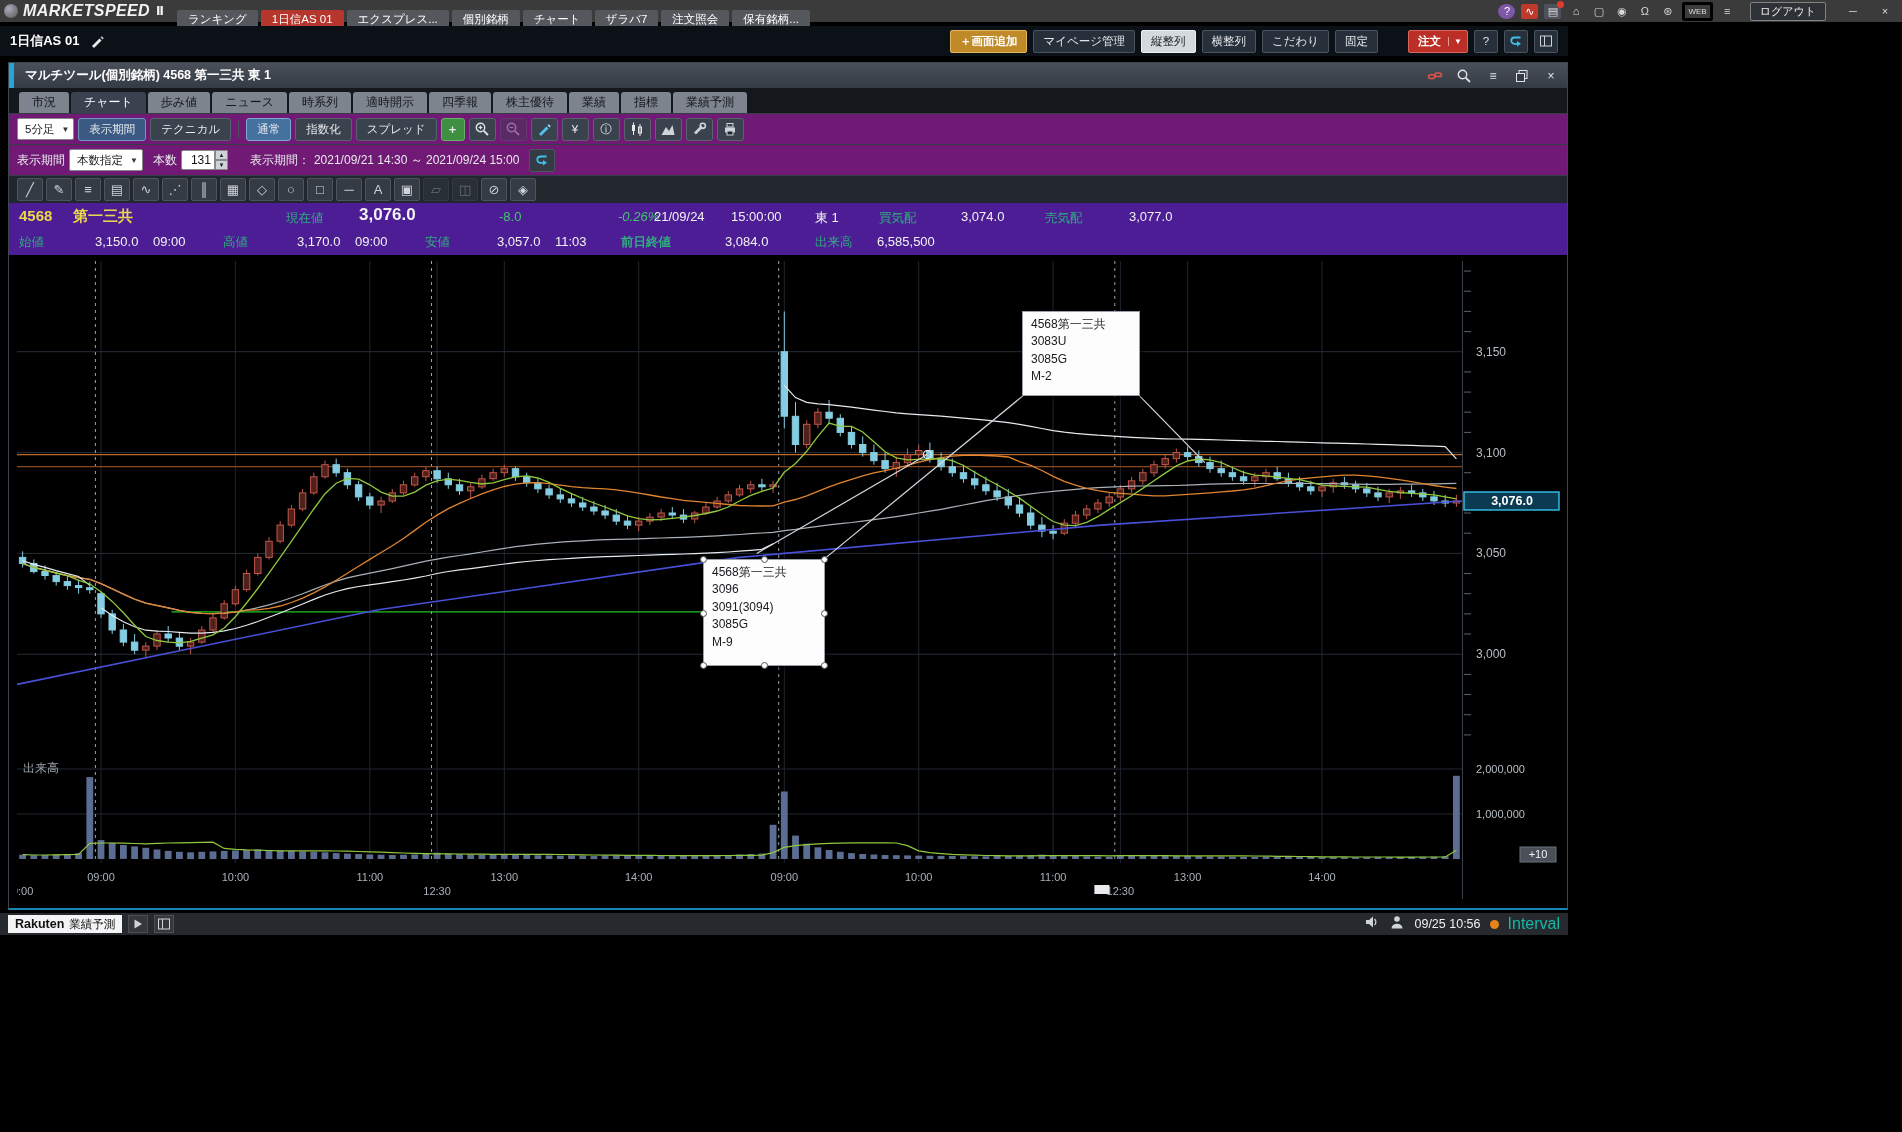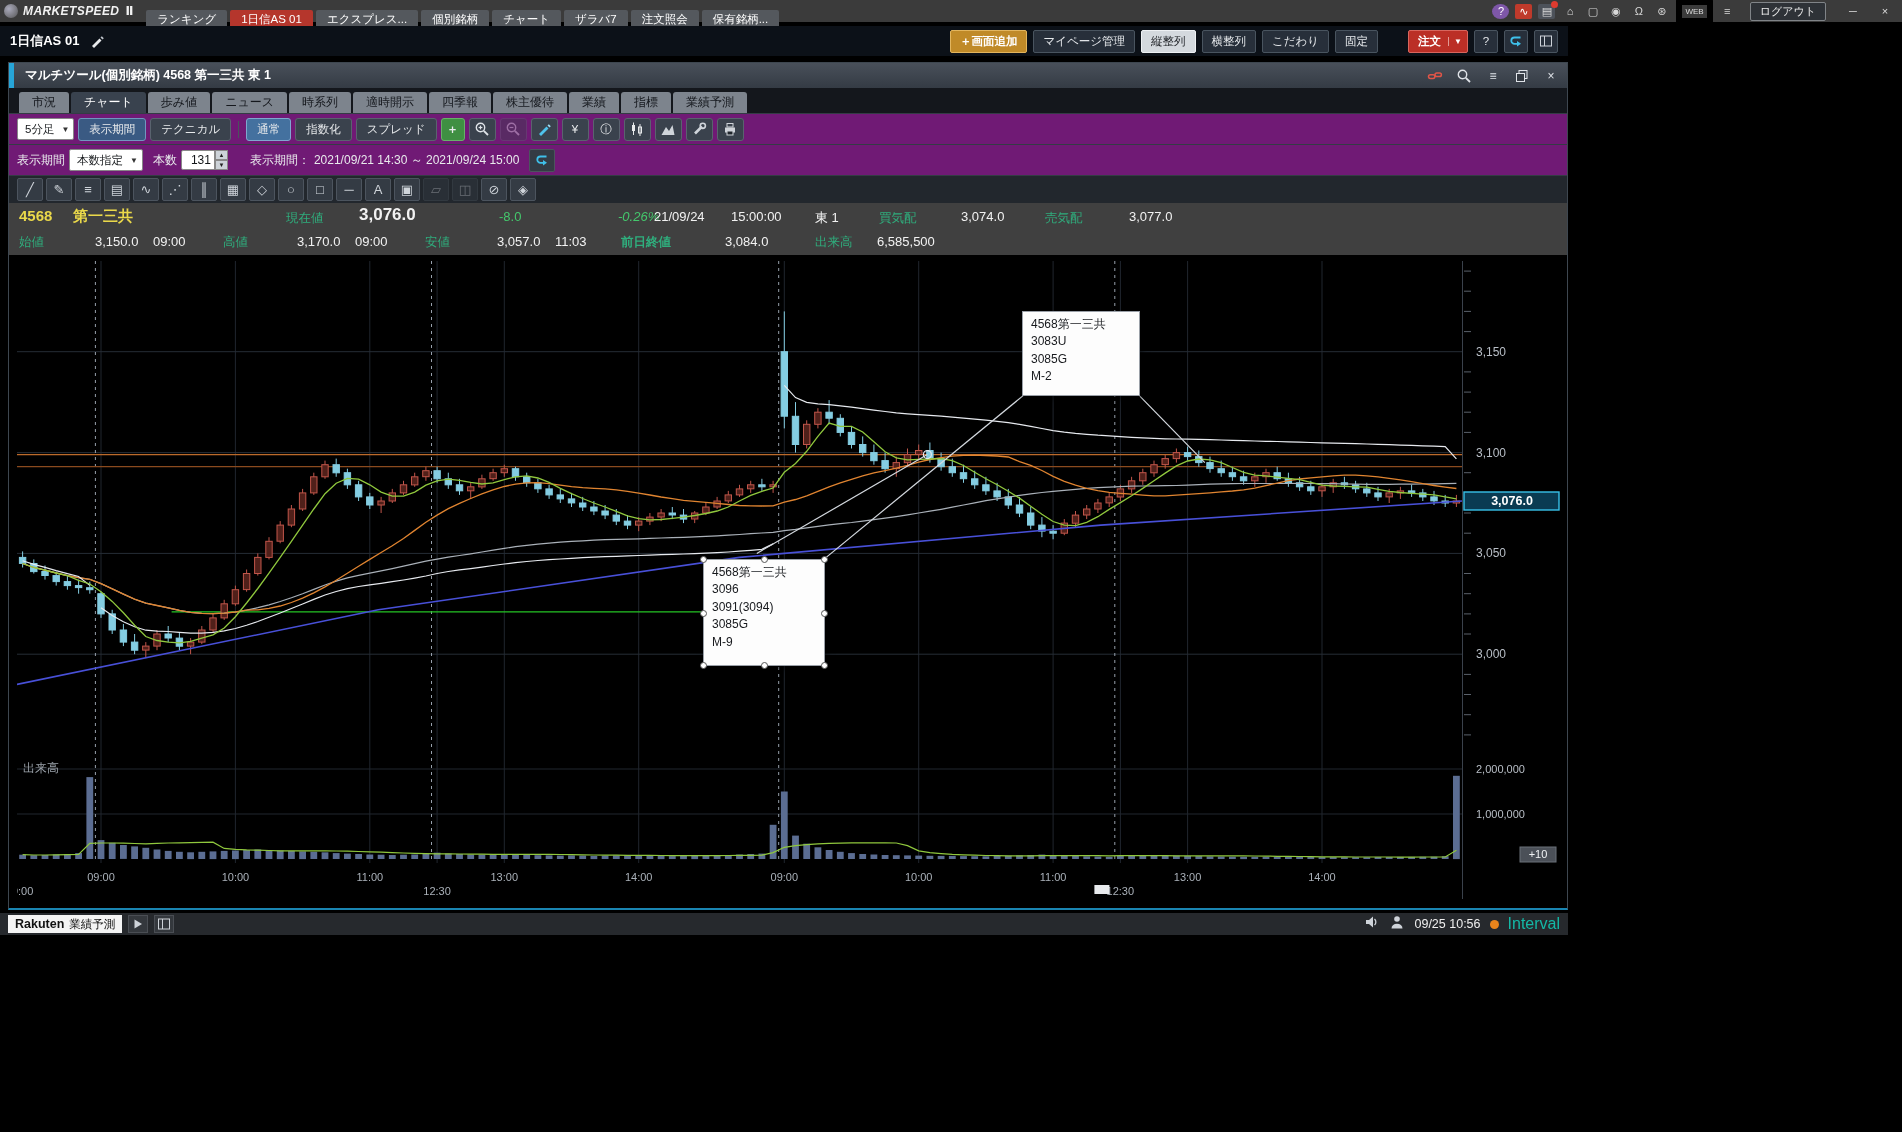--- a/index.html
+++ b/index.html
@@ -6,29 +6,29 @@
   body{
     width:1902px;height:1132px;overflow:hidden;position:relative;
     background:#000;color:#e8eaec;
     font-family:"Liberation Sans","DejaVu Sans",sans-serif;
   }
   
   .topbar{position:absolute;left:0;top:0;width:1902px;height:22px;background:#3b3b3b;
     display:flex;align-items:center;gap:3px;padding:0 4px;box-sizing:border-box;}
   .brand{display:flex;align-items:center;gap:5px;margin-right:10px;white-space:nowrap;}
   .brand .mk{width:14px;height:14px;border-radius:50%;background:radial-gradient(circle at 35% 35%,#aab,#555);}
-  .brand .b1{font-size:12px;font-weight:bold;font-style:italic;color:#f2f2f2;letter-spacing:.4px;}
+  .brand .b1{font-size:16px;font-weight:bold;font-style:italic;color:#f2f2f2;letter-spacing:.4px;}
   .brand .b2{font-size:12px;font-weight:bold;color:#f2f2f2;margin-left:1px;}
   .ttab{height:18px;padding:0 11px;background:#54585d;color:#fff;font-size:11.5px;
     display:flex;align-items:center;border-radius:2px;white-space:nowrap;}
   .ttab.active{background:#b5362c;}
   .topright{margin-left:auto;display:flex;align-items:center;gap:6px;}
   .ticon{min-width:17px;height:15px;display:flex;align-items:center;justify-content:center;
     font-size:11px;color:#d8d8d8;position:relative;}
-  .ticon.chip{border:6px solid #000000;font-size:8px;padding:0 3px;border-radius:2px;height:13px;}
+  .ticon.chip{border:3px solid #000000;font-size:8px;padding:0 3px;border-radius:2px;height:13px;}
   .ticon .bdg{position:absolute;right:-3px;top:-3px;width:7px;height:7px;border-radius:50%;background:#e03b2f;}
   .logout{height:17px;padding:0 9px;background:#2e3237;border:1px solid #808488;color:#eee;
     font-size:11px;display:flex;align-items:center;border-radius:2px;margin:0 8px;}
   .winctl{width:26px;height:16px;display:flex;align-items:center;justify-content:center;color:#ddd;font-size:11px;}
   
   .pagebar{position:absolute;left:0;top:26px;width:1568px;height:30px;background:#0c1118;
     display:flex;align-items:center;gap:6px;padding:0 10px;box-sizing:border-box;}
   .ptitle{font-size:13px;font-weight:bold;color:#fff;margin-right:2px;white-space:nowrap;}
   .pbtn{height:21px;padding:0 9px;font-size:11.5px;display:flex;align-items:center;
     background:#272f3a;border:1px solid #49545f;color:#e6e9ec;border-radius:2px;white-space:nowrap;}
@@ -71,21 +71,21 @@
   .lbl{font-size:12px;color:#e8eaec;white-space:nowrap;}
   .numin{height:20px;background:#fff;color:#14171a;width:34px;font-size:12px;display:flex;align-items:center;
     justify-content:flex-end;padding:0 3px;border:1px solid #888;border-radius:2px 0 0 2px;box-sizing:border-box;}
   .spin{display:flex;flex-direction:column;height:20px;}
   .spin .sp{width:13px;flex:1;background:#cdd3d9;border:1px solid #888;font-size:6px;display:flex;
     align-items:center;justify-content:center;color:#222;box-sizing:border-box;}
   .dbtn{width:24px;height:21px;background:#343b44;border:1px solid #4c545e;color:#cfd4da;font-size:13px;
     display:flex;align-items:center;justify-content:center;border-radius:2px;}
   .dbtn.dis{opacity:.4;}
   
-  .quote{background:#404040;position:relative;height:52px;min-height:52px;}
+  .quote{background:#4c1d95;position:relative;height:52px;min-height:52px;}
   .q{position:absolute;white-space:nowrap;}
   .q.lab{color:#2fae7d;font-size:12.5px;}
   .q.val{color:#f2f2f2;font-size:13px;}
   .q.big{color:#f2f2f2;font-size:17px;font-weight:bold;}
   .q.grn{color:#44c76c;font-size:13px;}
   .q.yel{color:#ead84a;font-size:15px;font-weight:bold;}
   
   .chart-area{flex:1;position:relative;background:#000;}
   svg.chart{position:absolute;left:8px;top:6px;}
   svg text{font-family:"Liberation Sans","DejaVu Sans",sans-serif;}

